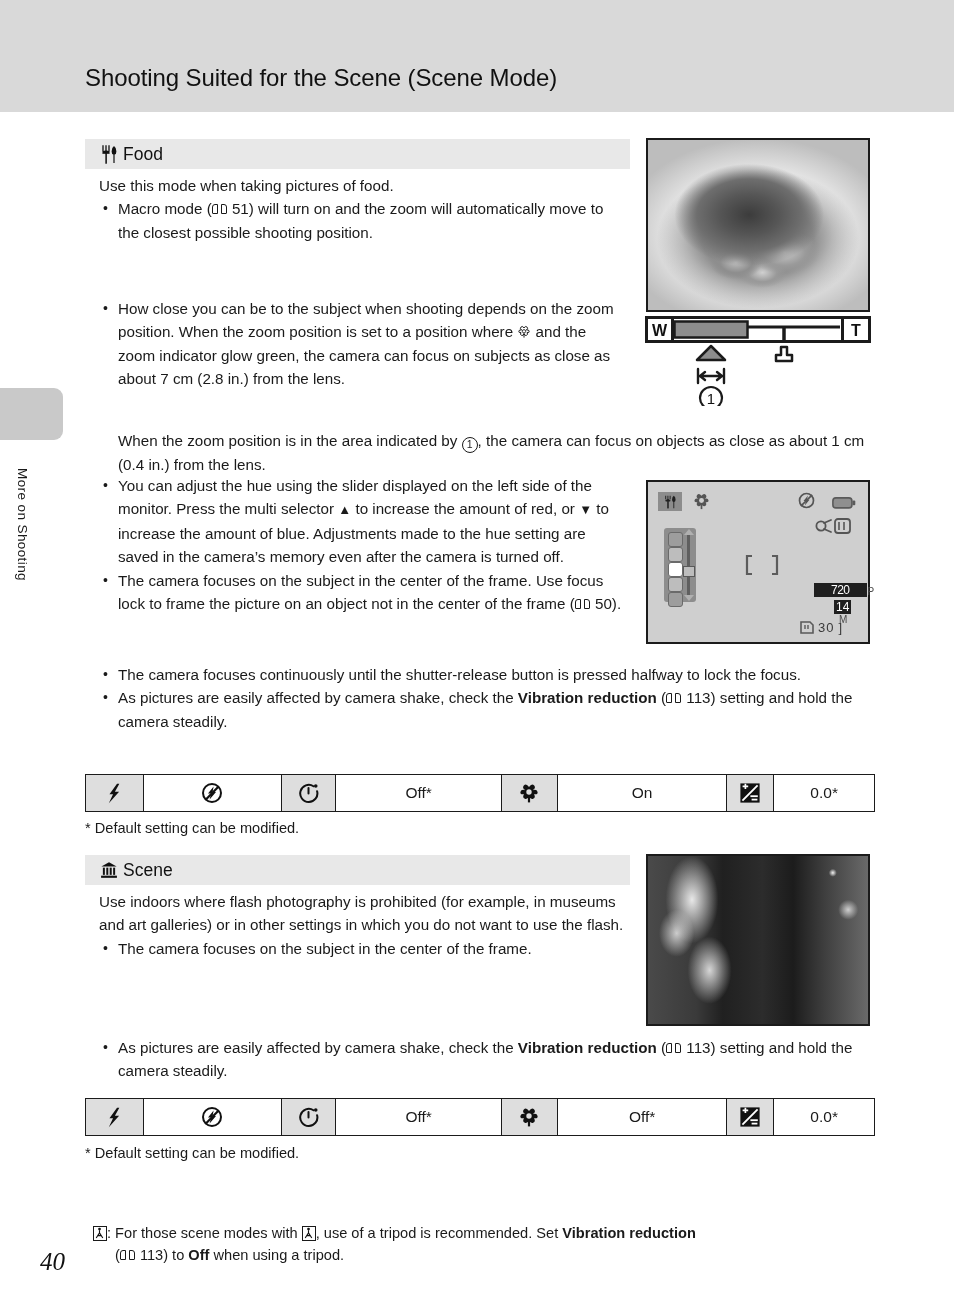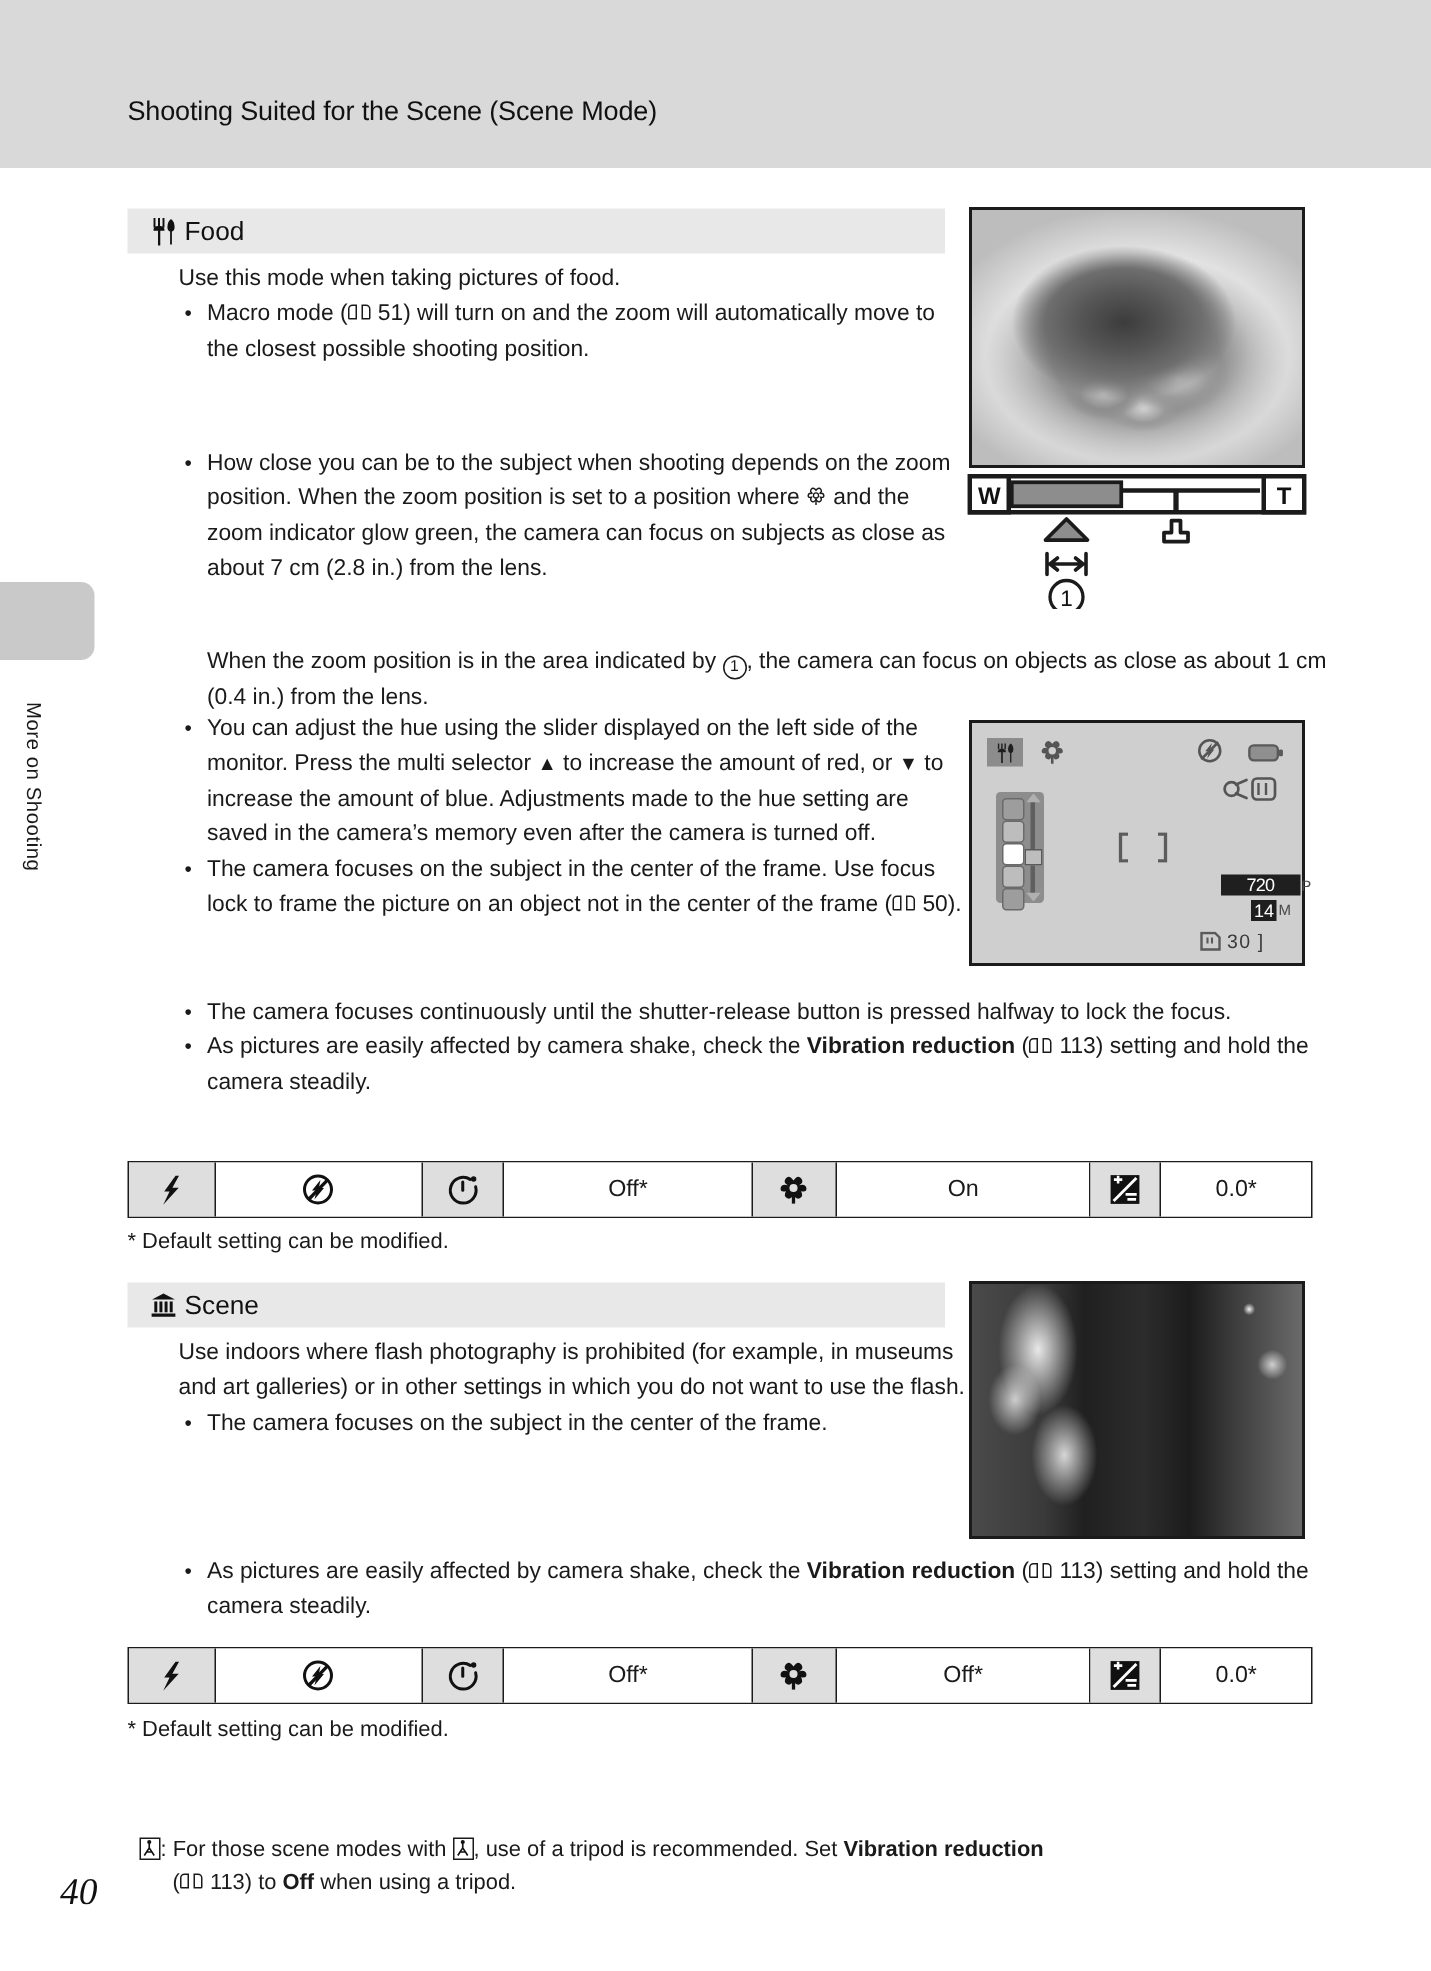--- a/index.html
+++ b/index.html
@@ -15,21 +15,21 @@
   }
 
   
   .header-band {
     position: absolute; left: 0; top: 0;
     width: 954px; height: 112px;
     background: #d9d9d9;
   }
   .header-title {
     position: absolute; left: 85px; top: 64px;
-    font-size: 18px;
+    font-size: 24px;
     letter-spacing: -0.1px;
     color: #111;
     white-space: nowrap;
   }
 
   
   .side-tab-block {
     position: absolute; left: 0px; top: 388px;
     width: 63px; height: 52px;
     background: #c9c9c9;
@@ -72,21 +72,20 @@
     font-size: 17.5px;
     color: #111;
   }
 
   
   .body-text {
     position: absolute;
     font-size: 15.2px;
     line-height: 23.4px;
     color: #1a1a1a;
-    margin-left: 20px;
   }
   .body-text p { margin: 0; }
   ul.bullets { margin: 0; padding: 0; list-style: none; }
   ul.bullets > li {
     position: relative;
     padding-left: 19px;
     margin: 0;
   }
   ul.bullets > li::before {
     content: "\2022";
@@ -367,21 +366,21 @@
       <path d="M7 1 L2 1 L2 19 L7 19" fill="none" stroke="#5c5c5c" stroke-width="2.2"></path>
       <path d="M27 1 L32 1 L32 19 L27 19" fill="none" stroke="#5c5c5c" stroke-width="2.2"></path>
     </svg>
   </div>
 
   <div class="mon-el" style="left:166px; top:101px; display:flex; align-items:flex-end;">
     <span style="background:#1f1f1f; color:#fff; font-size:12px; padding:0 17px; line-height:14px; letter-spacing:-0.5px;">720</span>
     <span style="font-size:10px; color:#4a4a4a; margin-left:1px;">P</span>
   </div>
 
-  <div class="mon-el" style="left:186px; top:118px; display:flex; align-items:center;">
+  <div class="mon-el" style="left:186px; top:118px; display:flex; align-items:center;flex-direction:column;">
     <span style="background:#1f1f1f; color:#fff; font-size:12px; padding:0 2px; line-height:14px;">14</span>
     <span style="font-size:10px; color:#4a4a4a; margin-left:1px;">M</span>
   </div>
 
   <div class="mon-el" style="left:152px; top:138px; display:flex; align-items:center; gap:4px;">
     <svg width="14" height="13" viewBox="0 0 14 13" aria-hidden="true">
       <path d="M1 1 L10 1 L13 4 L13 12 L1 12 Z" fill="none" stroke="#5a5a5a" stroke-width="1.6"></path>
       <path d="M5 4 L5 8 M8 4 L8 8" stroke="#5a5a5a" stroke-width="1.4"></path>
     </svg>
     <span style="font-size:13px; color:#3a3a3a; letter-spacing:1px;">30</span>

